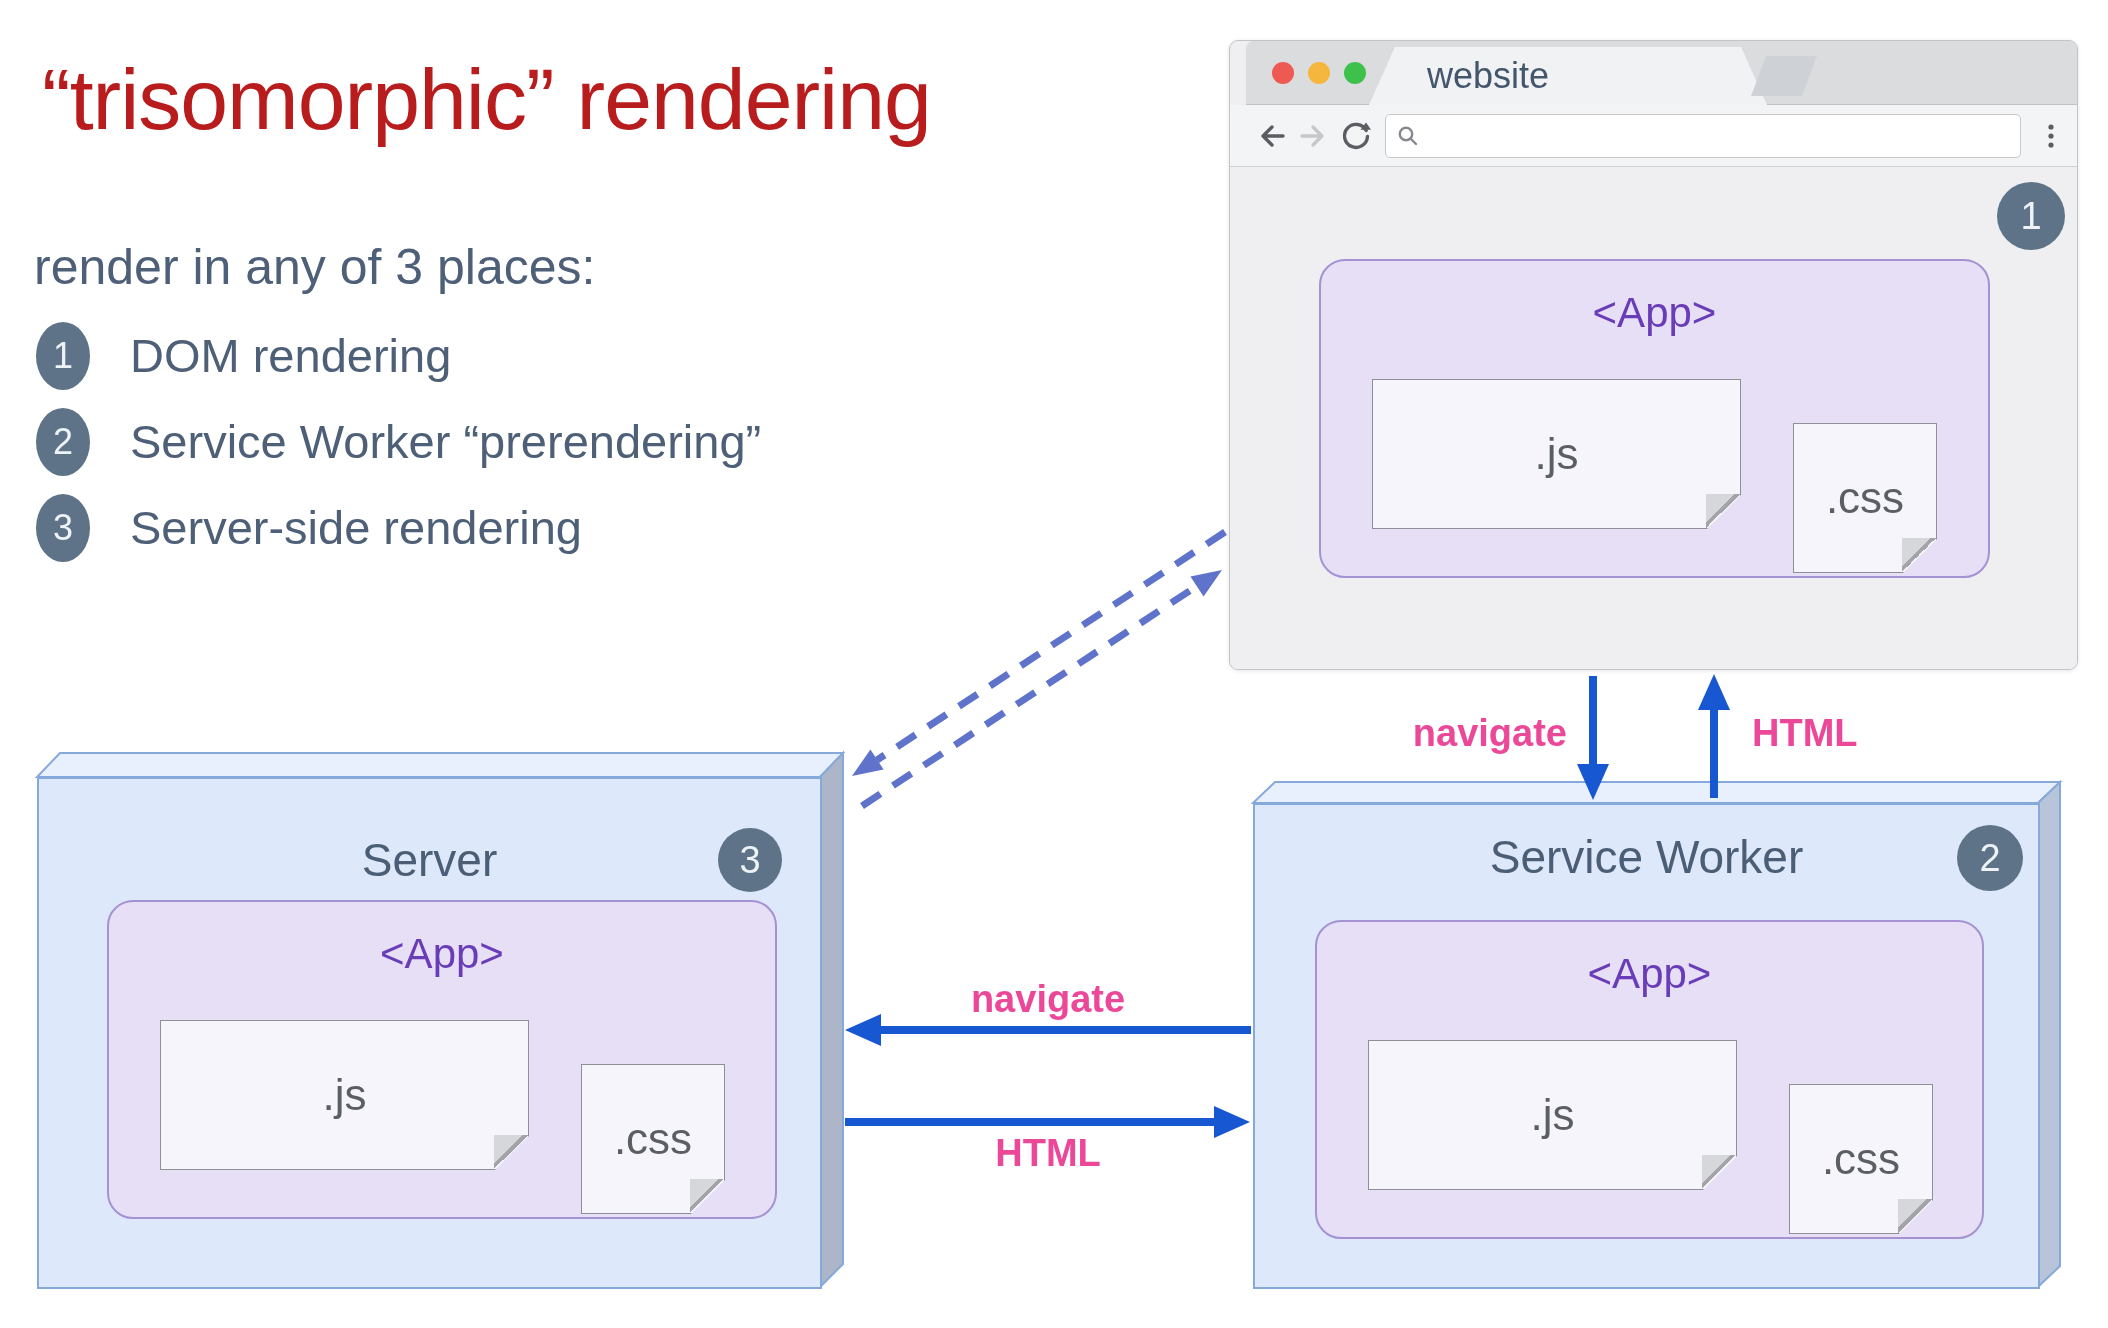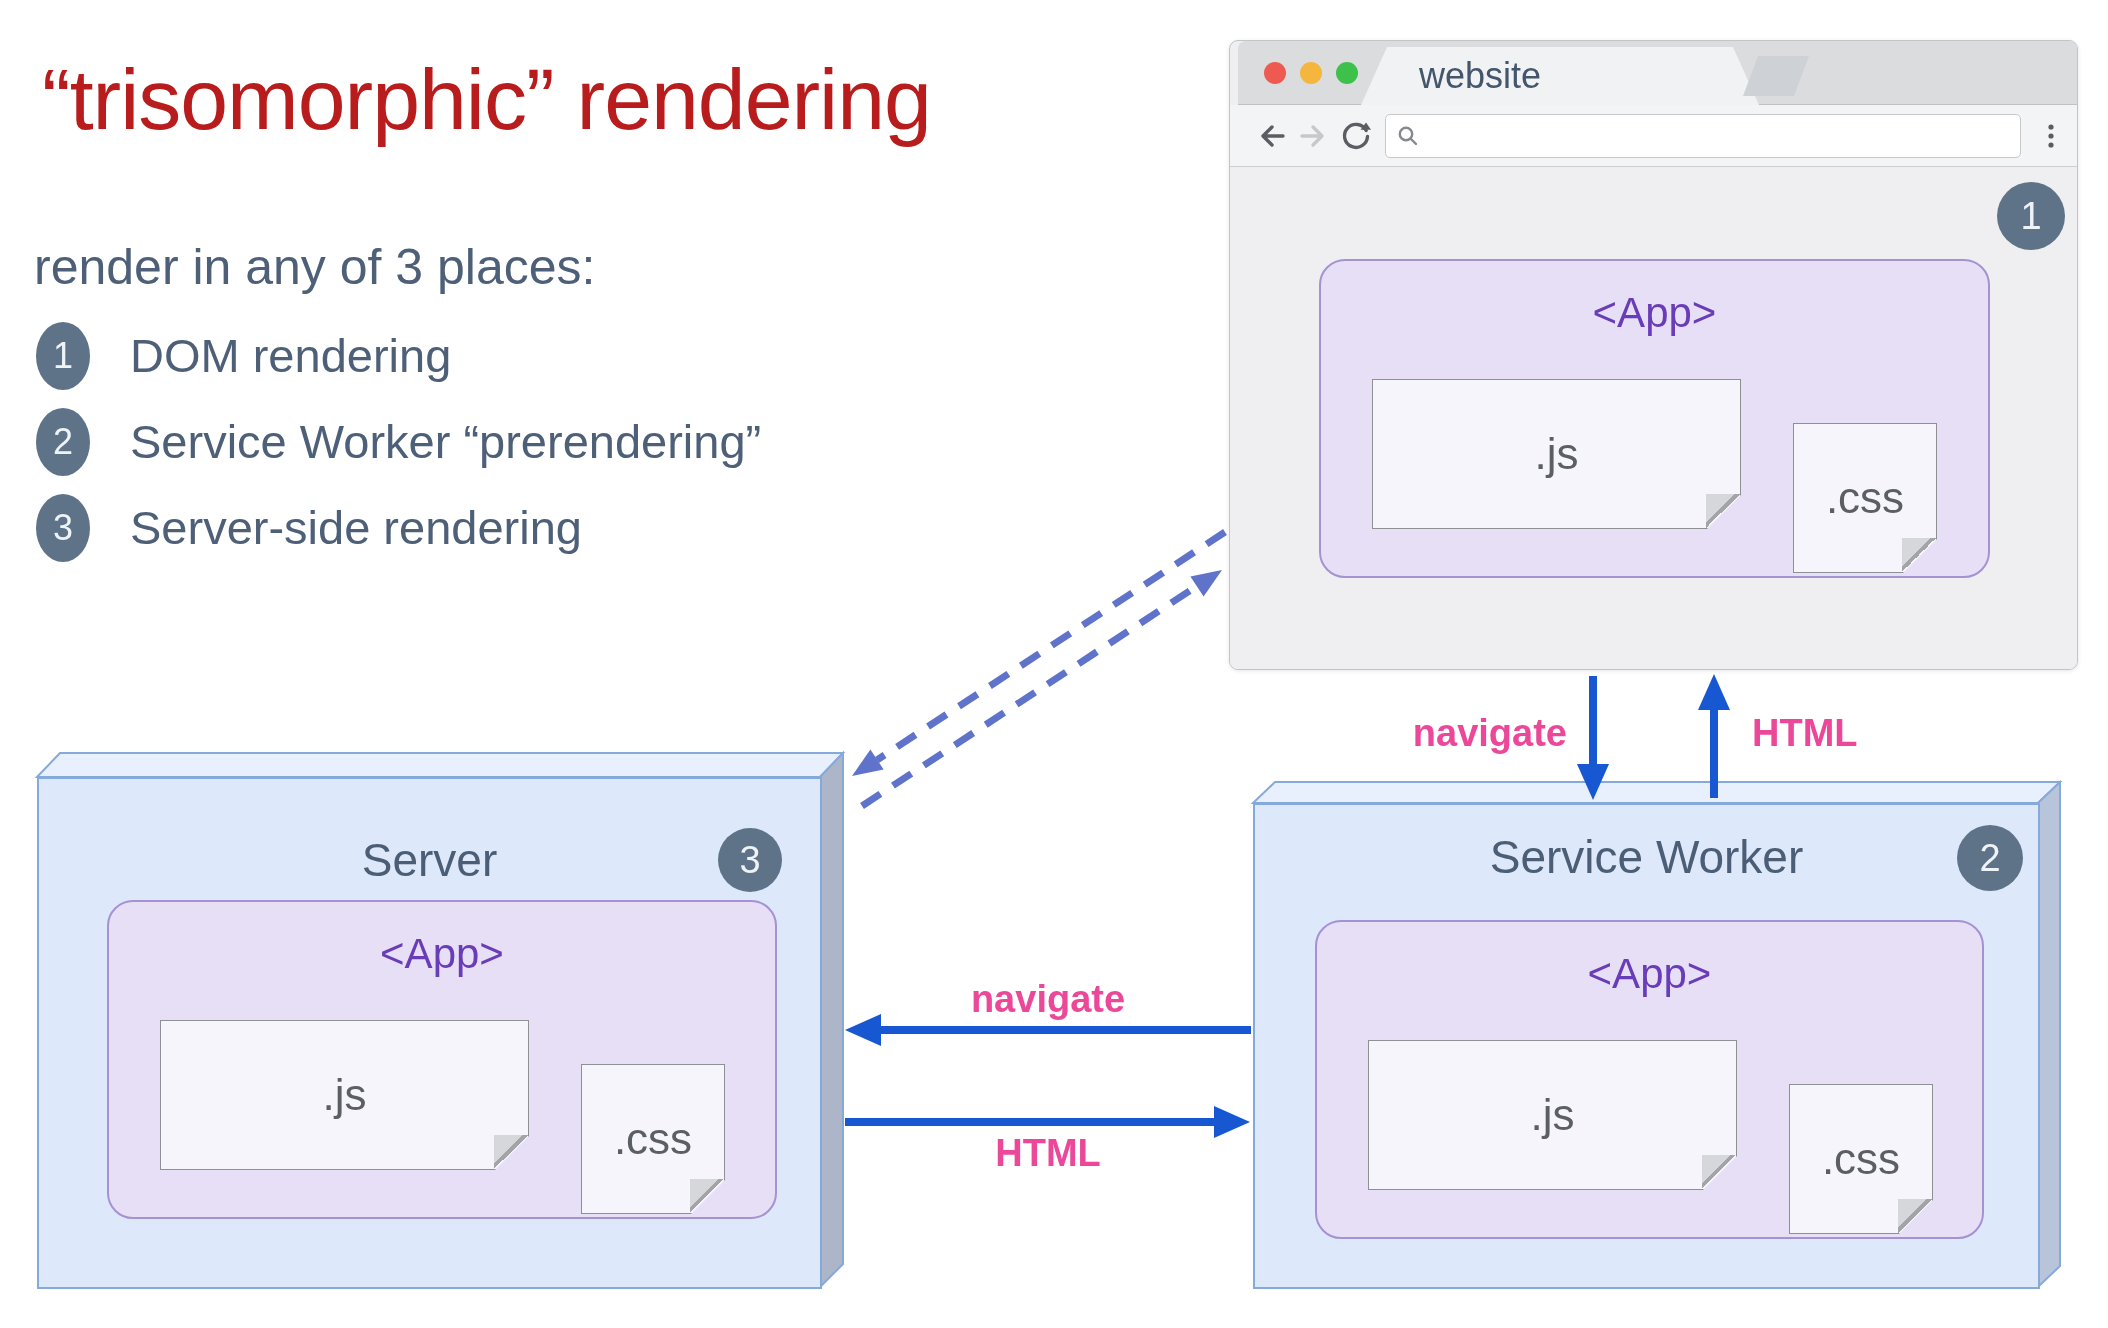--- a/index.html
+++ b/index.html
@@ -26,21 +26,21 @@
   .lp-item .lbl{
     position:absolute;left:94px;top:0;white-space:nowrap;
     font-size:47px;line-height:68px;color:#4e6078;
   }
   
   .browser{
     position:absolute;left:1229px;top:40px;width:849px;height:630px;
     border:1px solid #c2c4c6;border-radius:9px;background:#efeff1;
     box-shadow:0 1px 4px rgba(0,0,0,0.10);
   }
-  .titlebar{position:absolute;left:8px;top:0;right:0;height:64px;background:#dbdcde;
+  .titlebar{position:absolute;left:16px;top:0;right:0;height:64px;background:#dbdcde;
     border-bottom:1px solid #bfc1c3;border-radius:8px 8px 0 0;}
   .light{position:absolute;top:21px;width:22px;height:22px;border-radius:50%;}
   .tab{
     position:absolute;left:123px;top:6px;width:398px;height:58px;background:#f1f2f4;
     clip-path:polygon(0 100%, 26px 0, calc(100% - 26px) 0, 100% 100%);
     filter:drop-shadow(0 0 1px #9b9da0);
     font-size:36px;line-height:58px;color:#44566c;padding-left:58px;
   }
   .newtab{
     position:absolute;left:505px;top:15px;width:66px;height:40px;background:#ced2d6;

